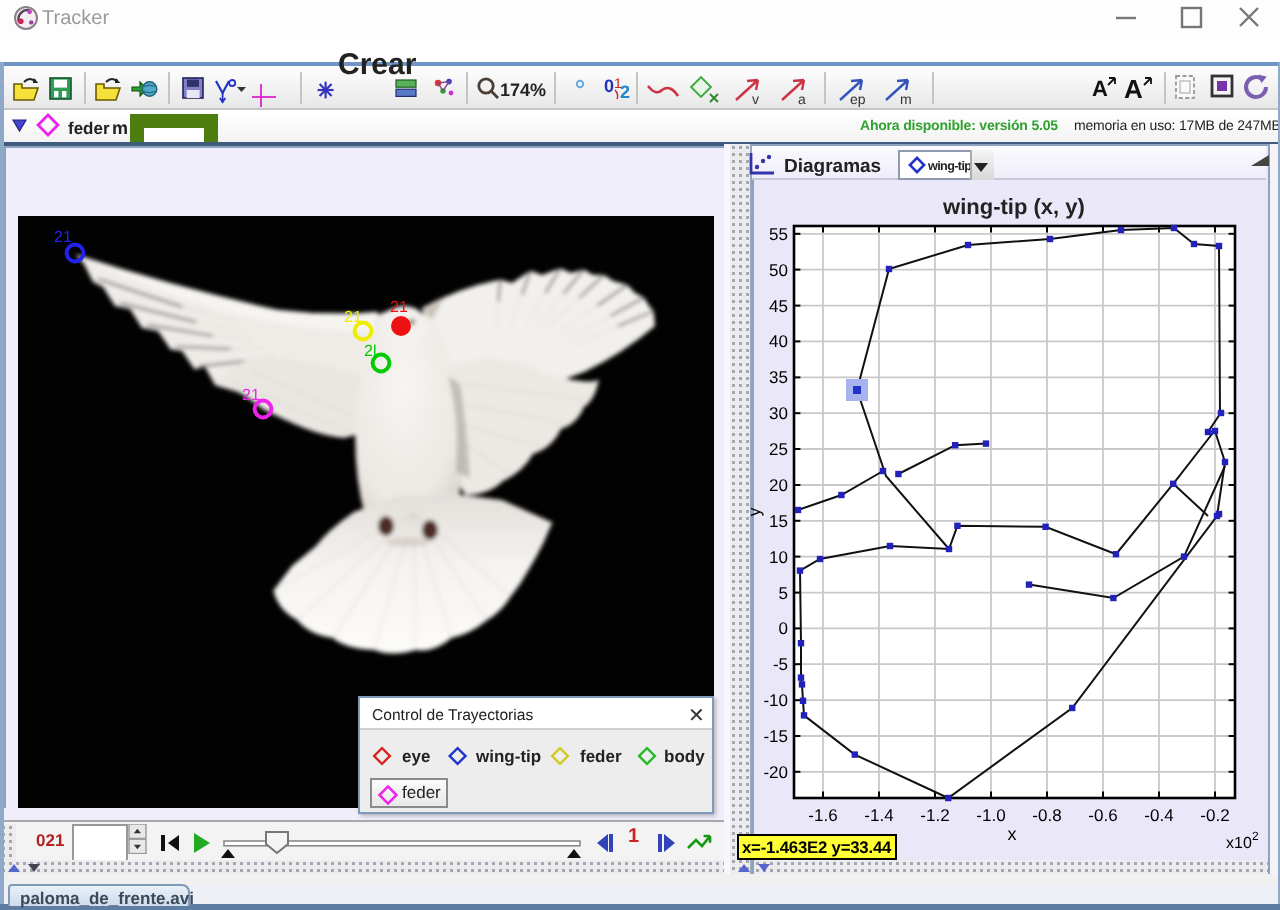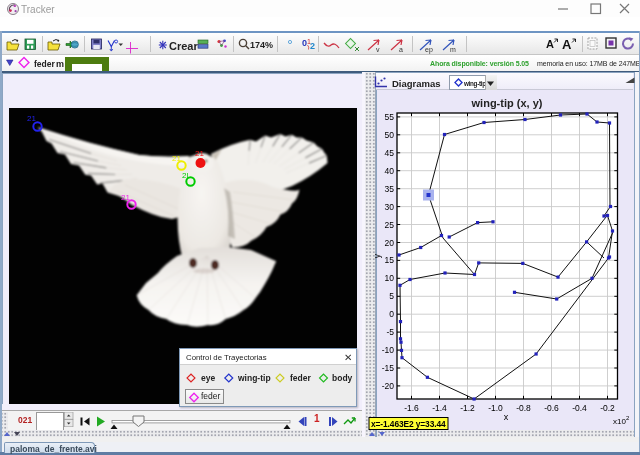--- a/index.html
+++ b/index.html
@@ -12,21 +12,21 @@
 #titletxt { left:21px; top:3.5px; font-size:10px; color:#9b9b9b; }
 
 #menubar { left:0; top:17px; width:640px; height:14px;
   background:linear-gradient(#f9f9f9,#ebebeb); font-size:8.5px; font-weight:bold;
   color:#1c1c1c; }
 #menubar span { position:absolute; top:2.5px; }
 
 #tb1line { left:0; top:31px; width:640px; height:2px; background:#6e95c3; }
 #tb1 { left:0; top:33px; width:640px; height:22px;
   background:linear-gradient(#fefefe,#e7e7e7); border-bottom:1px solid #c5c5c5; }
-.tbtxt { position:absolute; top:40px; font-size:11px; font-weight:bold; color:#222; }
+.tbtxt { position:absolute; top:24px; font-size:15px; font-weight:bold; color:#222; }
 
 #tb2 { left:0; top:56px; width:640px; height:15px;
   background:linear-gradient(#ffffff,#f2f2f2); }
 #tb2line { left:0; top:71px; width:640px; height:2px; background:#3f5b7d; }
 #feder { left:34px; top:59px; font-size:8.5px; font-weight:bold; color:#222; }
 #mlabel { left:56px; top:59px; font-size:9px; font-weight:bold; color:#222; }
 #mbox { left:65px; top:57px; width:44px; height:11.5px; background:#fff;
   border:7px solid #4d7c0f; font-size:9px; color:#888; padding:18px 0 0 4px; }
 #verde { left:430px; top:60px; font-size:7px; font-weight:bold; color:#2ea12e; letter-spacing:-0.1px; }
 #memoria { left:537px; top:60px; font-size:7px; color:#222; letter-spacing:-0.1px; }

